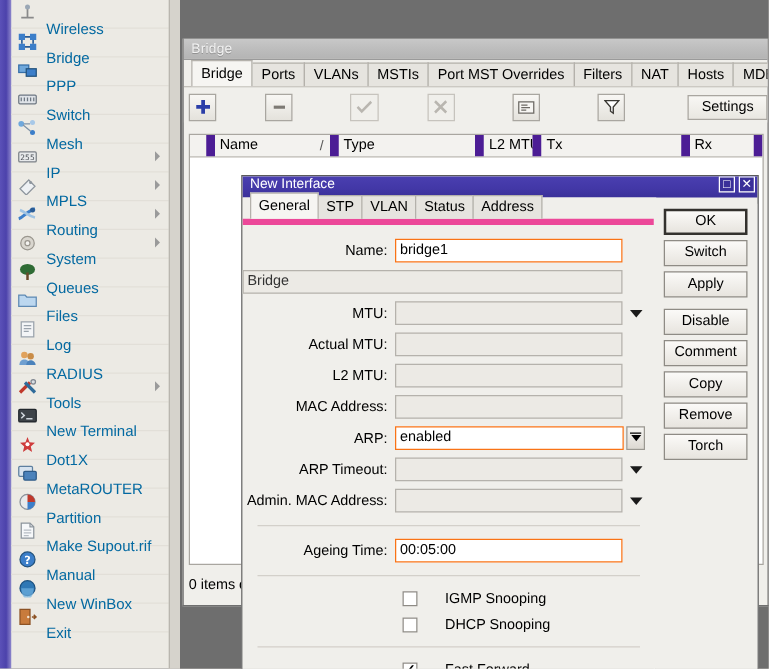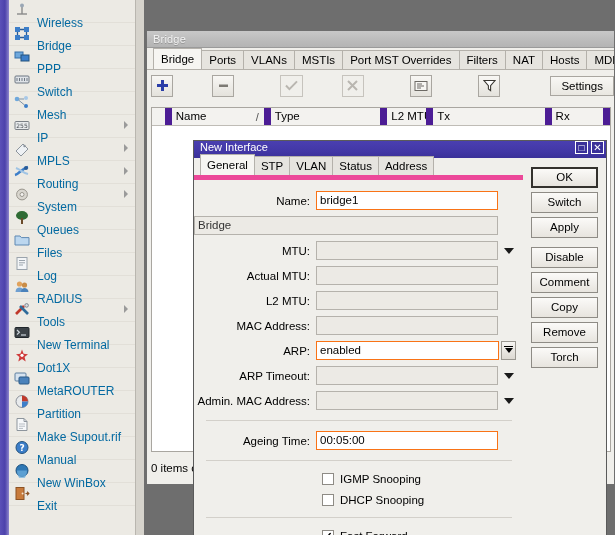--- a/index.html
+++ b/index.html
@@ -368,20 +368,21 @@
     height: 1px;
     background: #d3d0ca;
     margin: 7px 12px 7px 12px;
   }
   .crow {
     height: 21px;
     display: flex;
     align-items: center;
     padding-left: 128px;
     box-sizing: border-box;
+    gap: 16px;
   }
   .cbox {
     width: 12px; height: 12px;
     border: 1px solid #8e8b85;
     background: #fff;
     margin-right: 6px;
     box-sizing: border-box;
     display: flex;
     align-items: center;
     justify-content: center;

